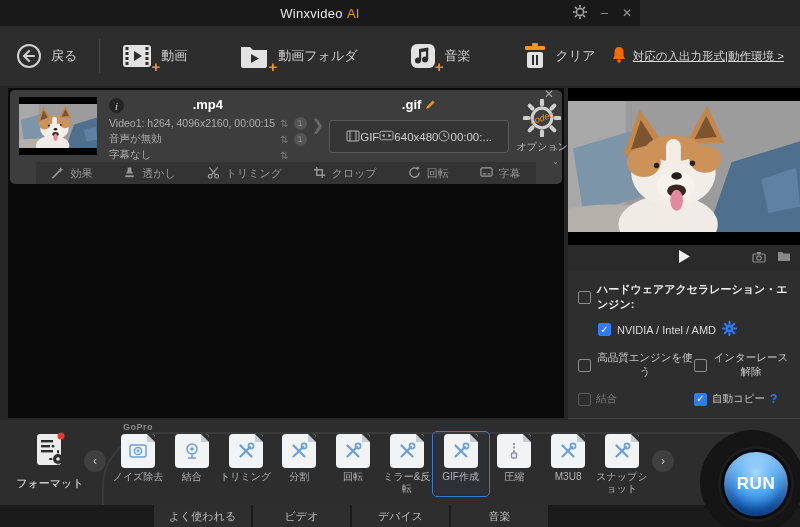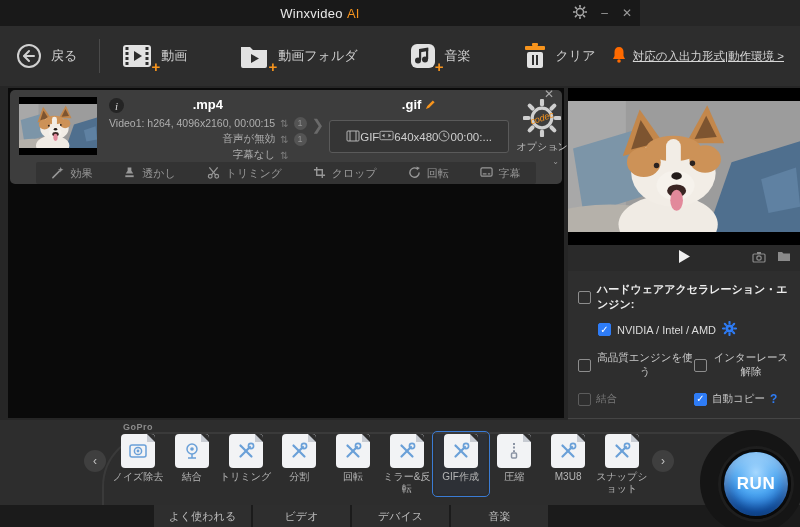--- a/index.html
+++ b/index.html
@@ -37,21 +37,21 @@
            justify-content:center; flex-shrink:0; }
   .thumb svg { width:78px; height:44px; }
 
   .src-info { width:206px; margin-left:12px; padding-top:0; }
   .src-title { position:relative; height:18px; text-align:center; }
   .info-badge { position:absolute; left:0; top:1px; width:15px; height:15px; border-radius:50%;
                 background:#242424; color:#d8d8d8; font-style:italic; font-family:"Liberation Serif","DejaVu Serif",serif;
                 font-size:11px; display:flex; align-items:center; justify-content:center; }
   .src-ext { font-weight:bold; color:#fff; font-size:13px; }
   .meta-row { display:flex; align-items:center; height:16px; color:#aeaeae; font-size:10.5px; }
-  .meta-row .mtext { flex:1; white-space:nowrap; overflow:hidden;text-align:right; }
+  .meta-row .mtext { flex:1; white-space:nowrap; overflow:hidden; }
   .spinner { color:#7d7d7d; font-size:10px; margin:0 5px; }
   .count-badge { width:13px; height:13px; border-radius:50%; background:#545454; color:#939393;
                  font-size:9px; display:flex; align-items:center; justify-content:center; flex-shrink:0; }
   .count-badge.empty { visibility:hidden; }
 
   .src-out-sep { color:#6a6a6a; font-size:15px; align-self:center; margin:0 3px 10px 5px; }
 
   .out-info { flex:1; padding:0 4px 0 2px; }
   .out-title { text-align:center; height:18px; }
   .out-ext { font-weight:bold; color:#fff; font-size:13px; }
@@ -514,20 +514,41 @@
         <span class="export-btn">参照</span>
         <span class="export-btn">開く</span>
       </div>
       <div class="export-path">C:\Users\pc\Videos\Winxvideo AI</div>
     </div>
   </div>
 
   <div class="format-bar">
     <div class="tray-outline"></div>
 
+    <div class="format-block">
+      <span>
+        <svg width="40" height="40" viewBox="0 0 40 40">
+            <rect x="7" y="4" width="24" height="31" rx="3" fill="#ececec"></rect>
+            <rect x="11" y="10" width="12" height="2.4" fill="#2d2d2d"></rect>
+            <rect x="11" y="15" width="9" height="2.4" fill="#2d2d2d"></rect>
+            <circle cx="23" cy="16.2" r="1.4" fill="#2d2d2d"></circle>
+            <rect x="11" y="20" width="12" height="2.4" fill="#2d2d2d"></rect>
+            <circle cx="28" cy="29" r="5" fill="#2d2d2d"></circle>
+            <circle cx="28" cy="29" r="1.8" fill="#ececec"></circle>
+            <g stroke="#2d2d2d" stroke-width="2" stroke-linecap="round">
+              <line x1="28" y1="22.5" x2="28" y2="21"></line>
+              <line x1="28" y1="35.5" x2="28" y2="37"></line>
+              <line x1="21.5" y1="29" x2="20" y2="29"></line>
+              <line x1="34.5" y1="29" x2="36" y2="29"></line>
+            </g>
+            <circle cx="31" cy="6" r="3.5" fill="#e03c2f"></circle>
+          </svg>
+      </span>
+      <div class="format-label">フォーマット</div>
+    </div>
 
     <div class="chev-btn chev-left">‹</div>
 
     <div class="tool-items">
       <div class="titem">
         <span class="brand">GoPro</span>
         <div class="tile">
             <svg width="20" height="20" viewBox="0 0 20 20">
               <rect x="2" y="4" width="16" height="12" rx="2" fill="none" stroke="#6aa0d8" stroke-width="1.5"></rect>
               <circle cx="10" cy="10" r="3.6" fill="none" stroke="#6aa0d8" stroke-width="1.5"></circle>

